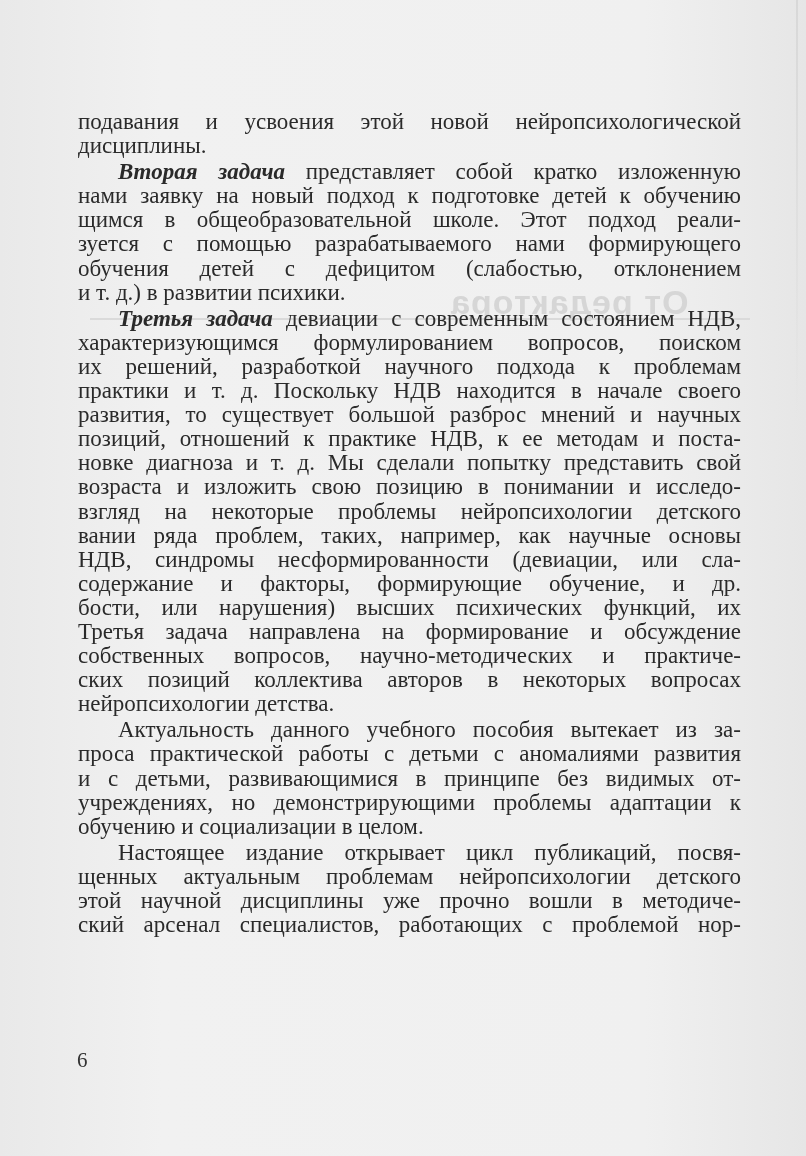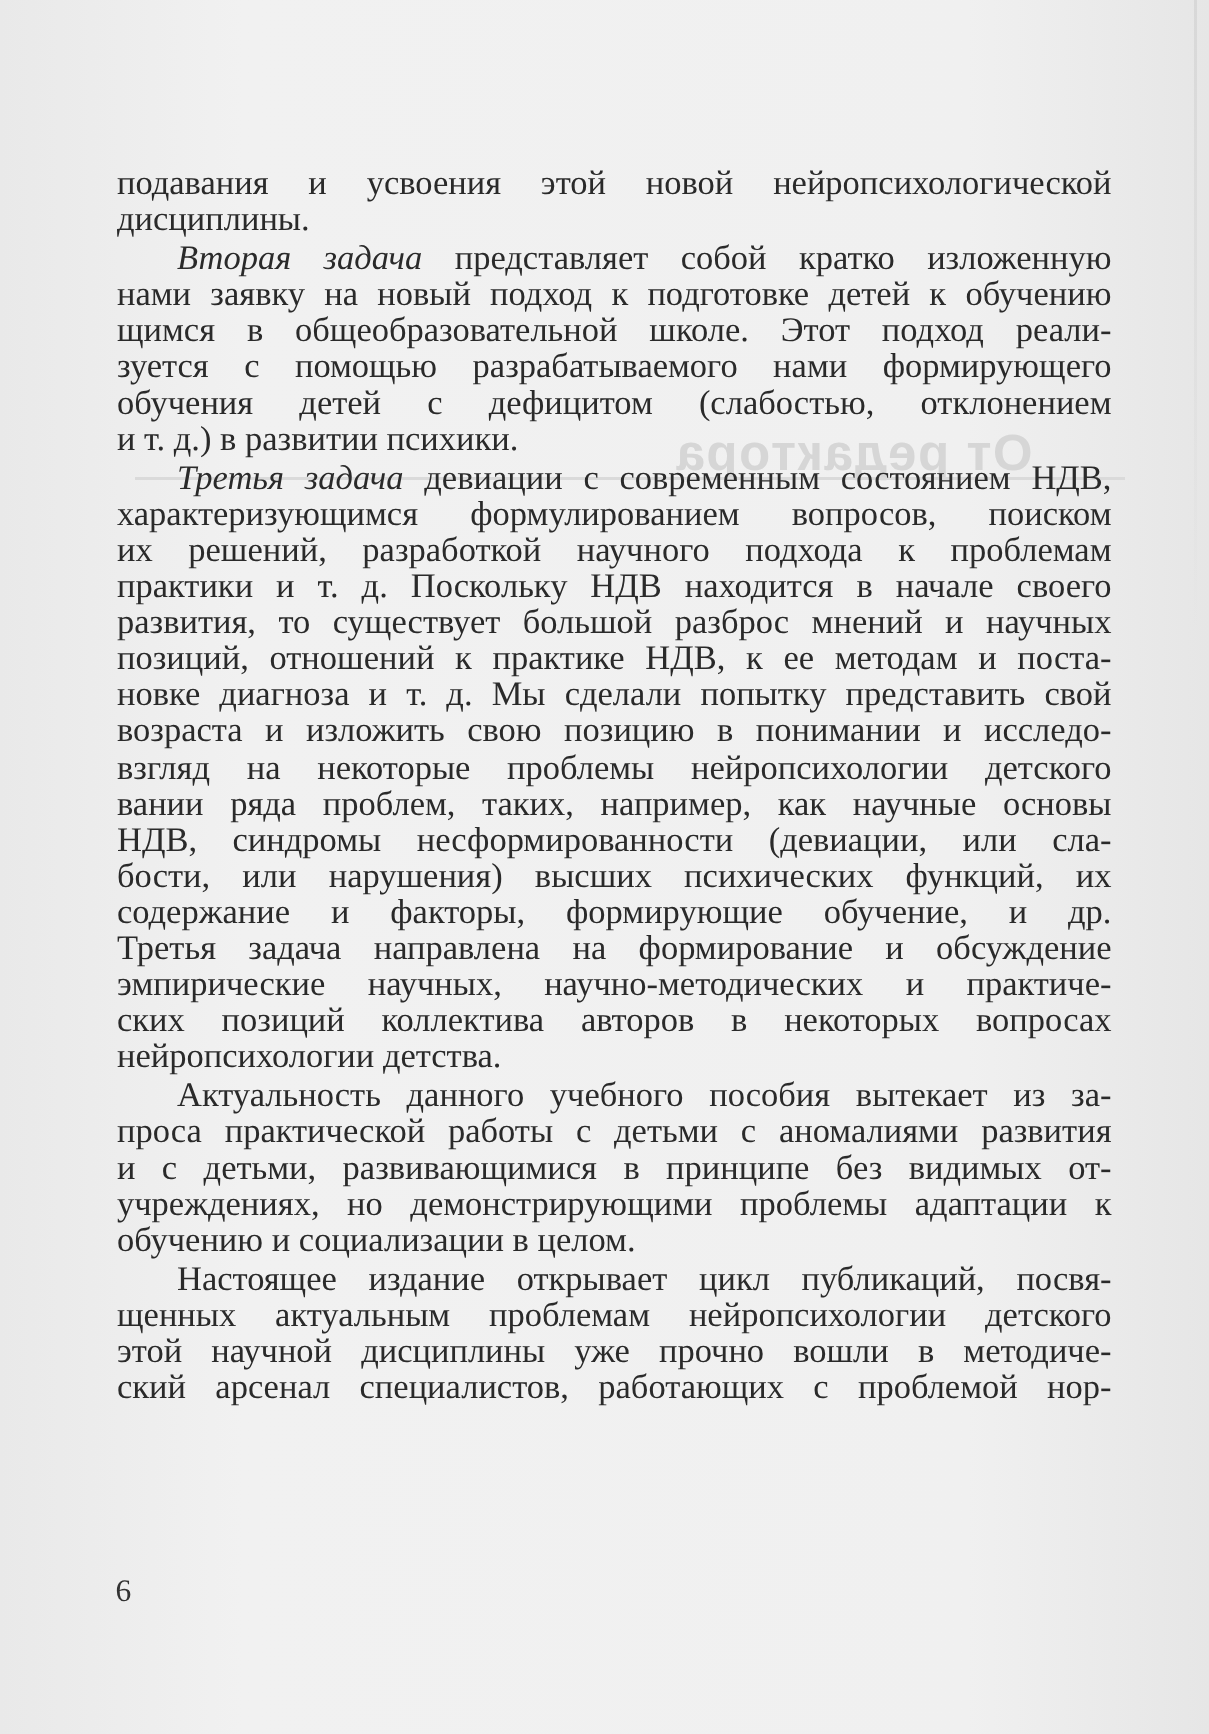--- a/index.html
+++ b/index.html
@@ -33,21 +33,21 @@
     font-size: 23px; line-height: 24.1px; margin-top: 32px;
   }
   .line {
     display: block; white-space: nowrap;
     text-align: justify; text-align-last: justify;
     height: 24.1px;
   }
   .line.last { text-align-last: left; }
   .line.indent { padding-left: 40px; }
   .para-gap { height: 2px; }
-  em { font-style: italic; }
+  em { font-style: italic; font-weight: bold; }
   .page-number {
     position: absolute; left: 77px; top: 1048px;
     font-size: 21px; color: #333;
   }
 </style>
 </head>
 <body>
 
 <div class="page">
   <div class="edge-right"></div>
@@ -77,24 +77,24 @@
       <span class="line">характеризующимся формулированием вопросов, поиском</span>
       <span class="line">их решений, разработкой научного подхода к проблемам</span>
       <span class="line">практики и т. д. Поскольку НДВ находится в начале своего</span>
       <span class="line">развития, то существует большой разброс мнений и научных</span>
       <span class="line">позиций, отношений к практике НДВ, к ее методам и поста-</span>
       <span class="line">новке диагноза и т. д. Мы сделали попытку представить свой</span>
       <span class="line">возраста и изложить свою позицию в понимании и исследо-</span>
       <span class="line">взгляд на некоторые проблемы нейропсихологии детского</span>
       <span class="line">вании ряда проблем, таких, например, как научные основы</span>
       <span class="line">НДВ, синдромы несформированности (девиации, или сла-</span>
+      <span class="line">содержание и факторы, формирующие обучение, и др.</span>
       <span class="line">бости, или нарушения) высших психических функций, их</span>
-      <span class="line">содержание и факторы, формирующие обучение, и др.</span>
       <span class="line">Третья задача направлена на формирование и обсуждение</span>
-      <span class="line">эмпирические научных, научно-методических и практиче-</span>
+      <span class="line">собственных вопросов, научно-методических и практиче-</span>
       <span class="line">ских позиций коллектива авторов в некоторых вопросах</span>
       <span class="line last">нейропсихологии детства.</span>
     </div>
     <div class="para-gap"></div>
 
     <div>
       <span class="line indent">Актуальность данного учебного пособия вытекает из за-</span>
       <span class="line">проса практической работы с детьми с аномалиями развития</span>
       <span class="line">и с детьми, развивающимися в принципе без видимых от-</span>
       <span class="line">учреждениях, но демонстрирующими проблемы адаптации к</span>

